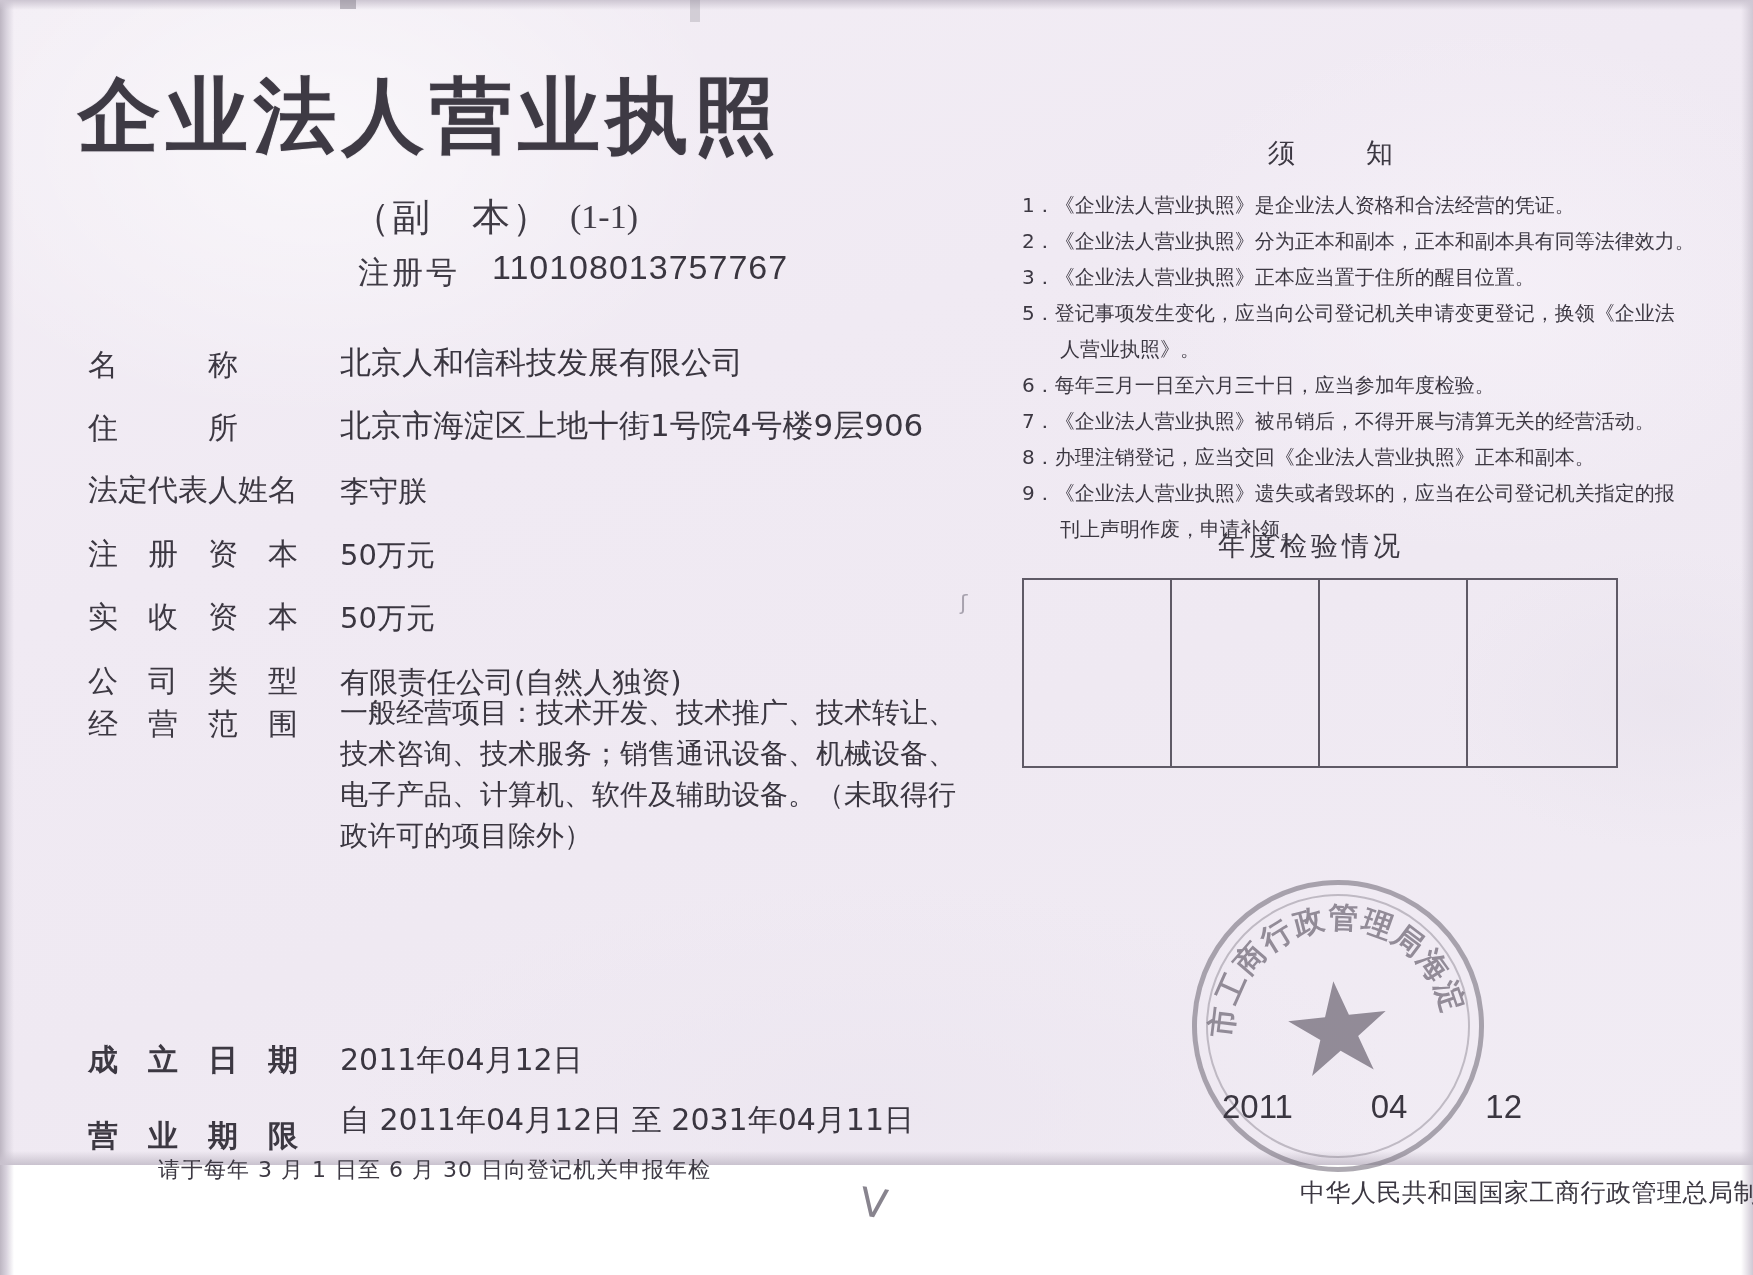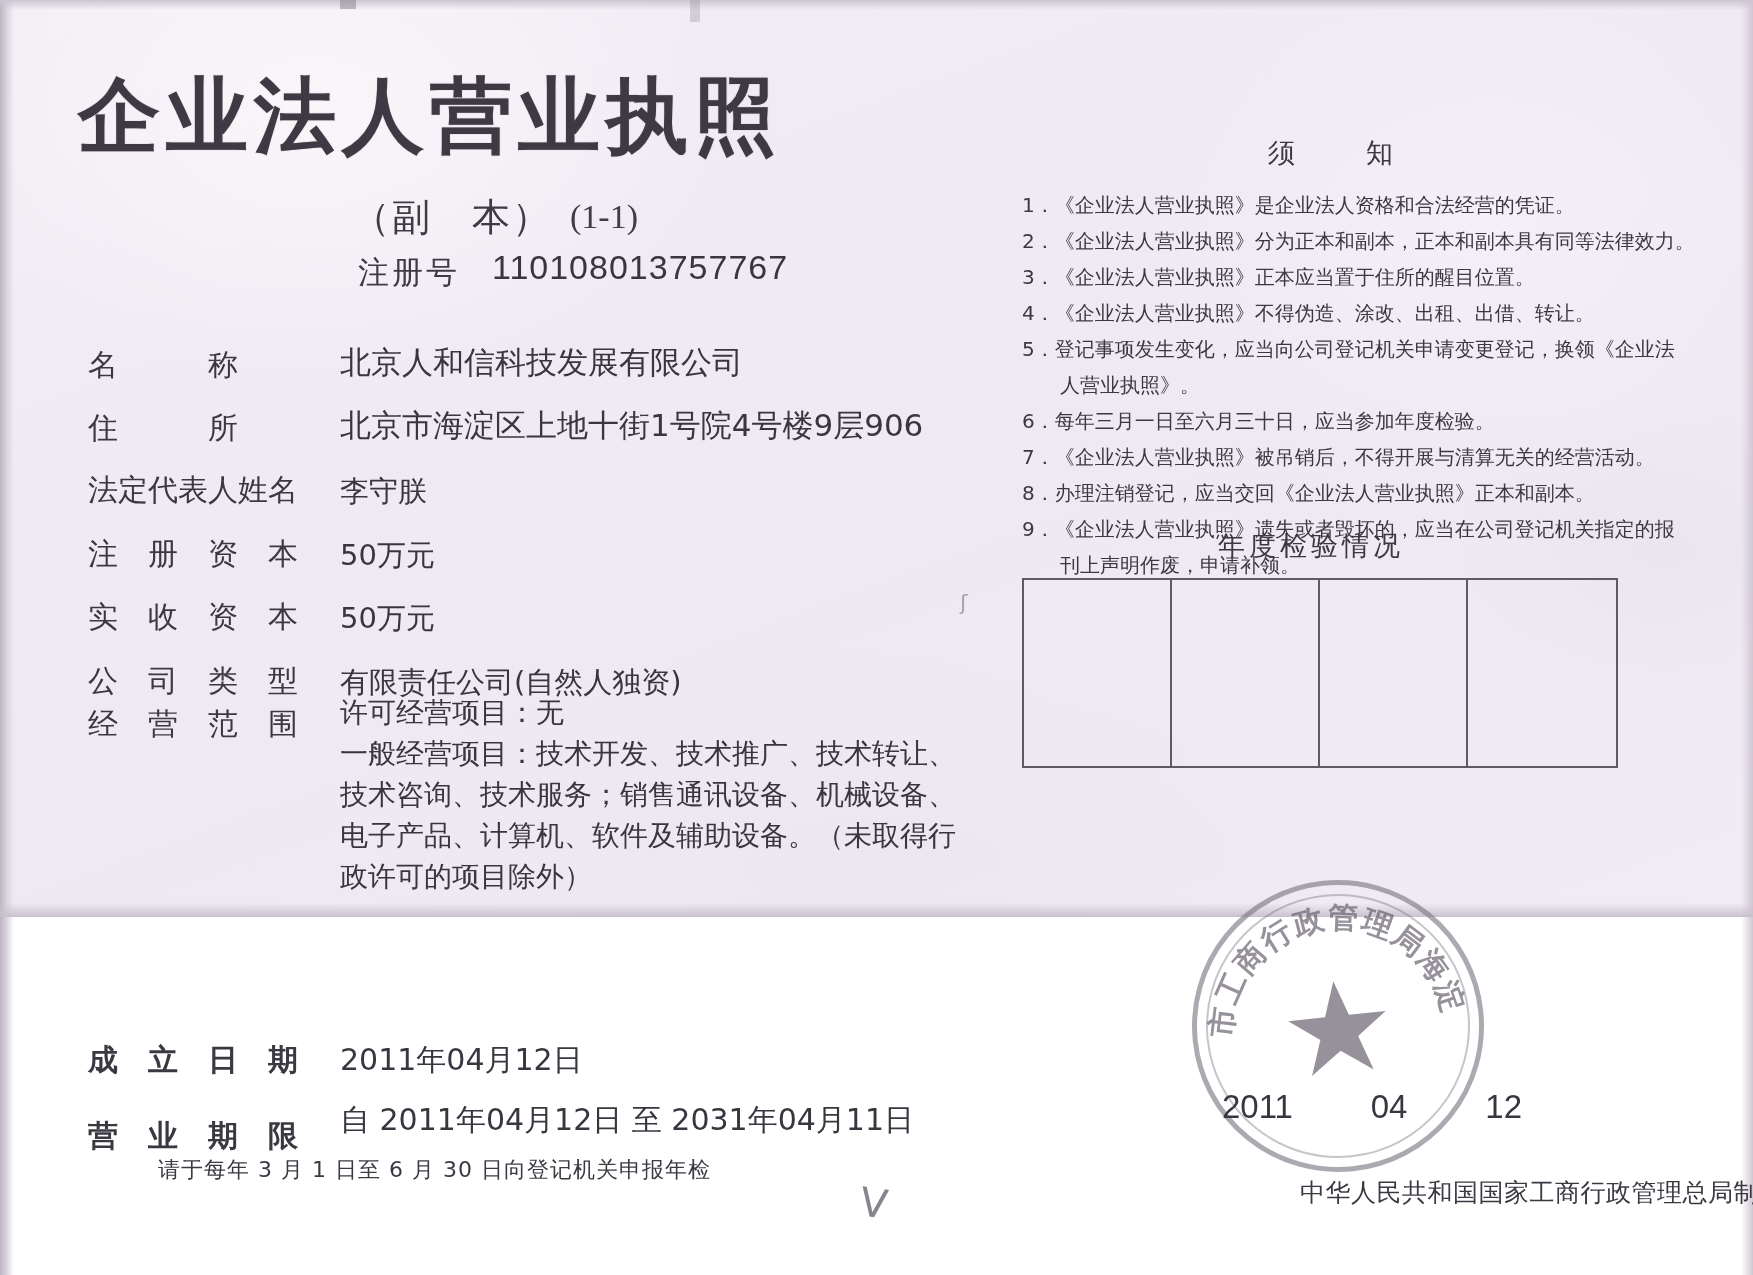--- a/index.html
+++ b/index.html
@@ -9,21 +9,21 @@
   }
   body {
     width: 1753px;
     height: 1275px;
     overflow: hidden;
     font-family: "DejaVu Sans", sans-serif;
   }
   #page {
     position: relative;
     width: 1753px;
-    height: 917px;
+    height: 1165px;
     background: linear-gradient(160deg, #f3eef5 0%, #f0eaf3 35%, #efe9f2 60%, #f1ecf4 100%);
   }
   
   #page::before {
     content: "";
     position: absolute;
     inset: 0;
     background:
       radial-gradient(ellipse 600px 400px at 18% 12%, rgba(255,255,255,0.55), rgba(255,255,255,0) 70%),
       radial-gradient(ellipse 500px 380px at 85% 25%, rgba(246,241,248,0.8), rgba(255,255,255,0) 70%),
@@ -330,21 +330,20 @@
   <div class="field-label" style="top:661px;">
     <span>公　司　类　型</span>
   </div>
   <div class="field-value" style="top:663px;">有限责任公司(自然人独资)</div>
 
   <div class="field-label" style="top:704px;">
     <span>经　营　范　围</span>
   </div>
 
   <div class="scope-block">
-    <div>许可经营项目：无</div>
     <div>一般经营项目：技术开发、技术推广、技术转让、</div>
     <div>技术咨询、技术服务；销售通讯设备、机械设备、</div>
     <div>电子产品、计算机、软件及辅助设备。（未取得行</div>
     <div>政许可的项目除外）</div>
   </div>
 
   <div class="footer-label" style="top:1040px;">
     <span>成　立　日　期</span>
   </div>
   <div class="footer-value" style="top:1040px;">2011年04月12日</div>
@@ -358,21 +357,20 @@
 
   <div class="pen-mark">V</div>
   <div class="smudge">ʃ</div>
 
   <div class="notice-title">须　知</div>
 
   <div class="notice-list">
     <div class="notice-item">1．《企业法人营业执照》是企业法人资格和合法经营的凭证。</div>
     <div class="notice-item">2．《企业法人营业执照》分为正本和副本，正本和副本具有同等法律效力。</div>
     <div class="notice-item">3．《企业法人营业执照》正本应当置于住所的醒目位置。</div>
-    <div class="notice-item">4．《企业法人营业执照》不得伪造、涂改、出租、出借、转让。</div>
     <div class="notice-item">5．登记事项发生变化，应当向公司登记机关申请变更登记，换领《企业法</div>
     <div class="notice-item notice-cont">人营业执照》。</div>
     <div class="notice-item">6．每年三月一日至六月三十日，应当参加年度检验。</div>
     <div class="notice-item">7．《企业法人营业执照》被吊销后，不得开展与清算无关的经营活动。</div>
     <div class="notice-item">8．办理注销登记，应当交回《企业法人营业执照》正本和副本。</div>
     <div class="notice-item">9．《企业法人营业执照》遗失或者毁坏的，应当在公司登记机关指定的报</div>
     <div class="notice-item notice-cont">刊上声明作废，申请补领。</div>
   </div>
 
   <div class="annual-title">年度检验情况</div>

